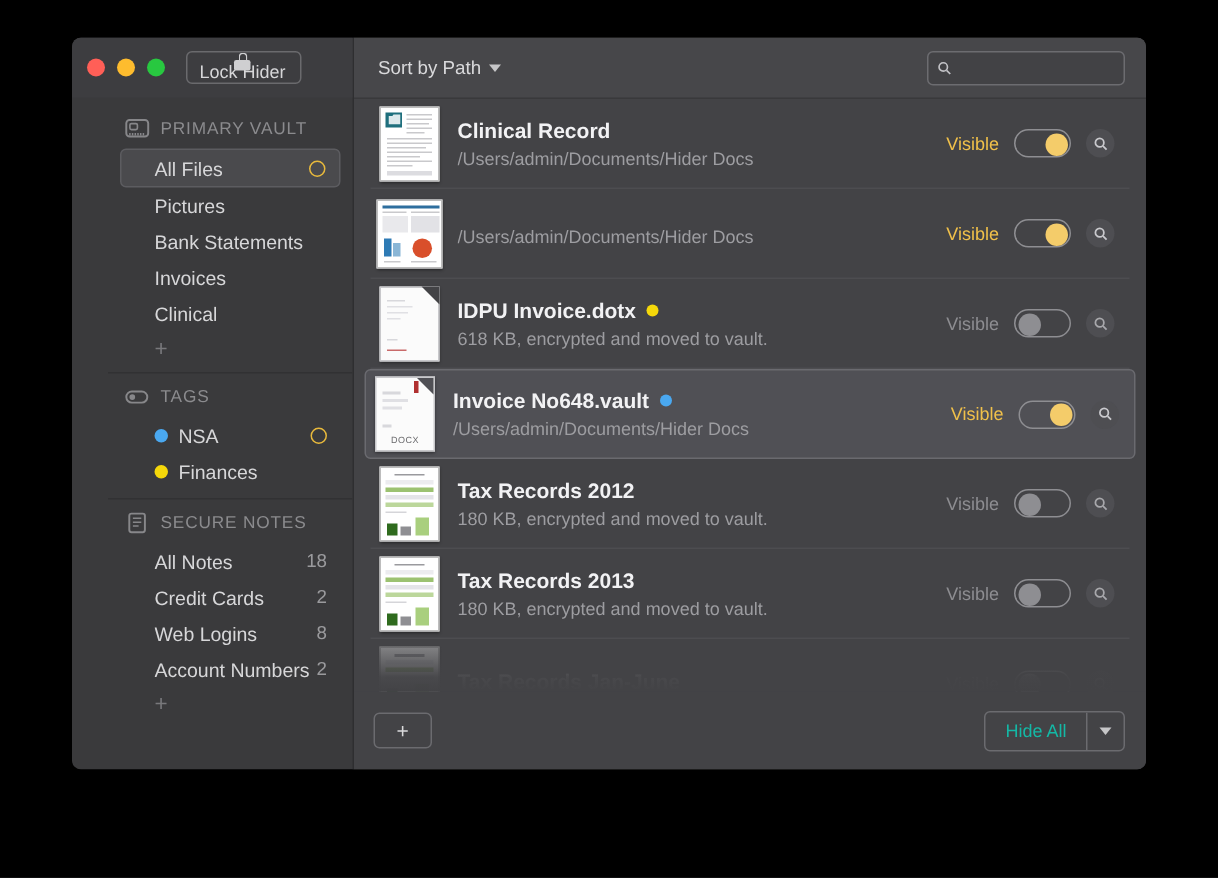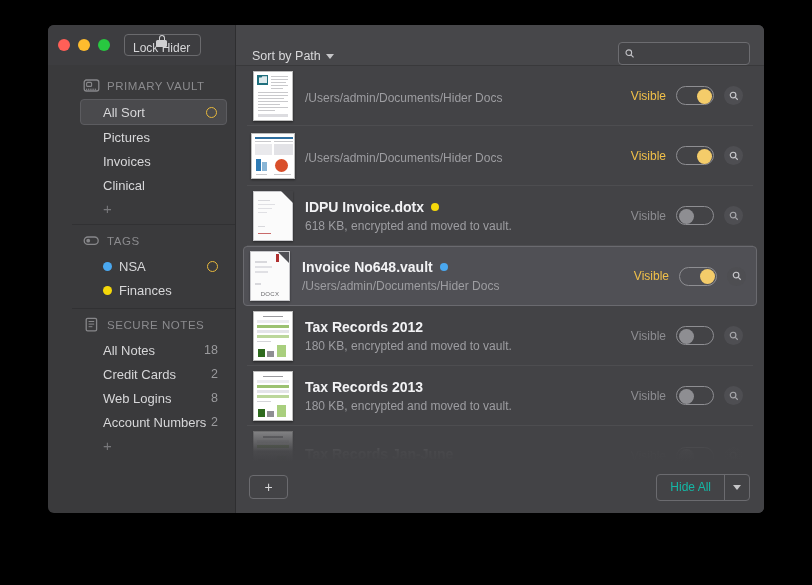--- a/index.html
+++ b/index.html
@@ -136,21 +136,21 @@
     background: #434346;
     display: flex;
     flex-direction: column;
     position: relative;
     min-width: 0;
   }
 
   #main-toolbar {
     height: 40px; flex: 0 0 40px;
     background: #47474a;
-    display: flex; align-items: flex-end;
+    display: flex; align-items: center;
     padding: 0 14px 0 13px;
     border-bottom: 1px solid #39393b;
   }
   #sort-by-button {
     display: flex; align-items: center; gap: 5px;
     color: #d9d9db; font-size: 12.5px;
     background: none; border: none; cursor: pointer;
     padding: 2px 3px;
   }
   .caret-down {
@@ -358,25 +358,28 @@
             <line x1="7.2" y1="10.6" x2="7.2" y2="12.3"></line>
             <line x1="9.0" y1="10.6" x2="9.0" y2="12.3"></line>
             <line x1="10.8" y1="10.6" x2="10.8" y2="12.3"></line>
             <line x1="12.6" y1="10.6" x2="12.6" y2="12.3"></line>
           </g>
         </svg>
         <span>PRIMARY VAULT</span>
       </div>
 
       <div class="sb-row selected">
-        <span class="sb-label">All Sort</span>
+        <span class="sb-label">All Files</span>
         <span class="ring"></span>
       </div>
       <div class="sb-row">
         <span class="sb-label">Pictures</span>
+      </div>
+      <div class="sb-row">
+        <span class="sb-label">Bank Statements</span>
       </div>
       <div class="sb-row">
         <span class="sb-label">Invoices</span>
       </div>
       <div class="sb-row">
         <span class="sb-label">Clinical</span>
       </div>
       <div class="plus-row">
         <span>+</span>
       </div>
@@ -472,20 +475,23 @@
             <div class="tl-line" style="left:4px;top:23px;width:30px;"></div>
             <div class="tl-line" style="left:4px;top:26px;width:26px;"></div>
             <div class="tl-line" style="left:4px;top:29px;width:30px;"></div>
             <div class="tl-line" style="left:4px;top:32px;width:22px;"></div>
             <div class="tl-line" style="left:4px;top:35px;width:30px;"></div>
             <div class="tl-line" style="left:4px;top:38px;width:17px;"></div>
             <div class="tl-block" style="left:4px;top:42px;width:30px;height:3px;background:#dcdce0;"></div>
           </div>
         </div>
         <div class="file-info">
+          <div class="file-title-row">
+            <span class="file-title">Clinical Record</span>
+          </div>
           <div class="file-sub">/Users/admin/Documents/Hider Docs</div>
         </div>
         <div class="file-controls">
           <span class="vis-label on">Visible</span>
           <div class="toggle on">
               <span class="knob"></span>
             </div>
           <div class="magnify-btn">
             <svg width="10" height="10" viewBox="0 0 11 11">
               <circle cx="4.5" cy="4.5" r="3.1" fill="none" stroke="#c9c9cd" stroke-width="1.3"></circle>

